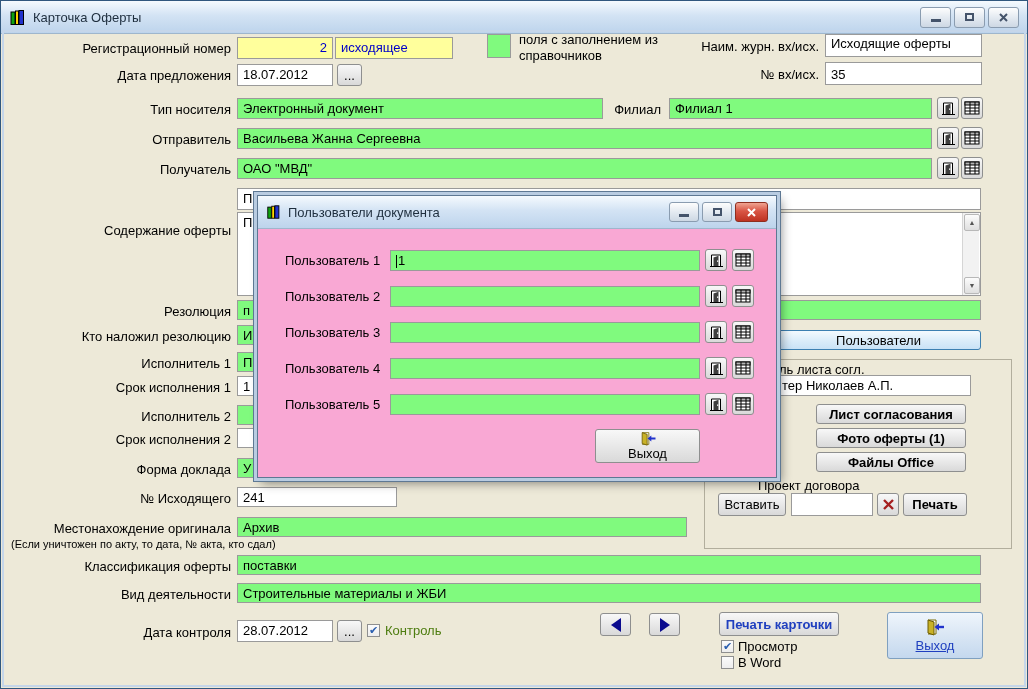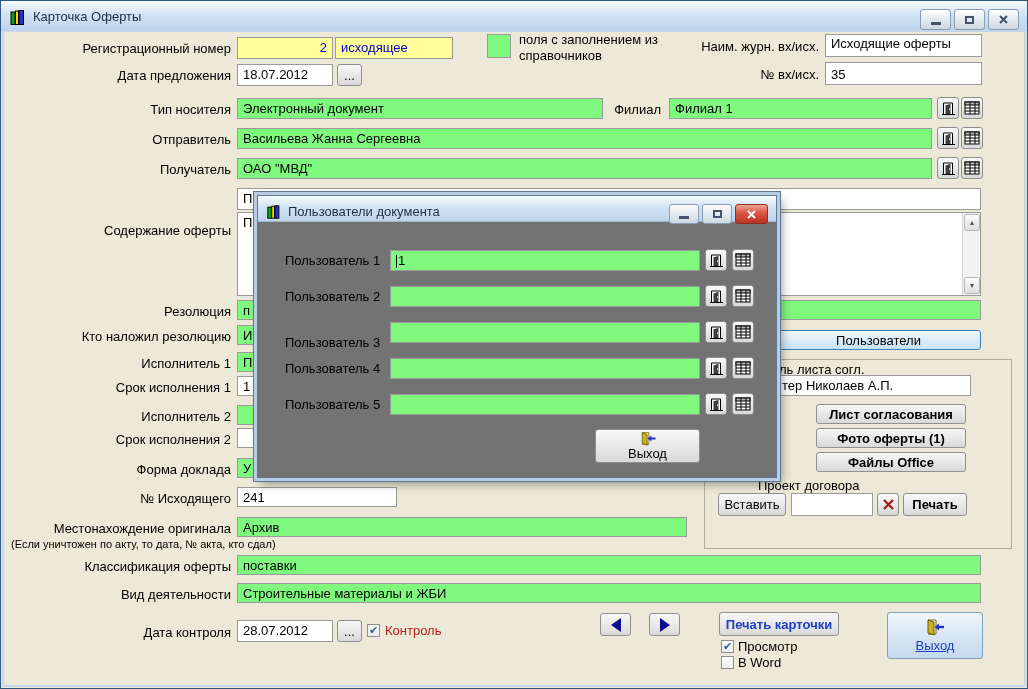--- a/index.html
+++ b/index.html
@@ -1,21 +1,21 @@
 <!DOCTYPE html>
 <html><head>
 <meta charset="utf-8">
 <style>
   html,body{margin:0;padding:0;background:#fff;}
   #win{position:relative;width:1028px;height:689px;font-family:"Liberation Sans",sans-serif;
        font-size:13px;color:#000;background:#EDE9D8;border:1px solid #30577E;box-sizing:border-box;overflow:hidden;}
   .frame{position:absolute;left:1px;top:29px;right:1px;bottom:1px;border:2px solid #C5D6EA;pointer-events:none;z-index:4;}
   .titlebar{position:absolute;left:0;top:0;right:0;height:30px;
        background:linear-gradient(#F5FAFE,#D3E3F4 45%,#BDD4EC);border-bottom:1px solid #9FB6CC;
-       display:flex;padding:8px 8px;box-sizing:border-box;}
+       display:flex;align-items:center;padding:16px 8px;box-sizing:border-box;}
   .tb-title{margin-left:6px;color:#1E2E3E;}
   .tb-btns{margin-left:auto;display:flex;}
   .tb-btn{width:29px;height:19px;margin-left:3px;border:1px solid #8A9CB0;border-radius:3px;
        background:linear-gradient(#FDFDFD,#E4EAF1 50%,#CDD8E4);display:flex;align-items:center;justify-content:center;}
   .tb-btn.red{background:linear-gradient(#F0A492,#D95545 45%,#BE3222);border-color:#8E2E20;}
   .glyph-min{width:10px;height:3px;background:#44536A;margin-top:7px;}
   .glyph-max{width:9px;height:8px;border:2px solid #44536A;box-sizing:border-box;}
   .lbl{position:absolute;left:8px;width:222px;text-align:right;white-space:nowrap;}
   .rlbl{position:absolute;text-align:right;white-space:nowrap;}
   .fld{position:absolute;background:#fff;border:1px solid #9A9A9A;box-sizing:border-box;
@@ -29,27 +29,27 @@
   .gbox{position:absolute;border:1px solid #B2AE9D;}
   .cb{position:absolute;width:13px;height:13px;background:linear-gradient(#FBFBFB,#EDEDED);
       border:1px solid #8E8F8F;box-sizing:border-box;text-align:center;line-height:11px;font-size:11px;color:#2B5FAF;}
   .cb.checked::after{content:"\2714";}
   .note{position:absolute;font-size:11px;}
   .ta-scroll{position:absolute;width:17px;background:#F2F2F2;border-left:1px solid #D5D5D5;box-sizing:border-box;}
   .sb-btn{position:absolute;left:1px;width:14px;height:15px;background:linear-gradient(#FCFCFC,#DFDFDF);
       border:1px solid #B8B8B8;border-radius:2px;font-size:7px;color:#555;display:flex;align-items:center;justify-content:center;}
   .tri-left{width:0;height:0;border-top:7px solid transparent;border-bottom:7px solid transparent;border-right:10px solid #0B0B8F;}
   .tri-right{width:0;height:0;border-top:7px solid transparent;border-bottom:7px solid transparent;border-left:10px solid #0B0B8F;}
-  .modal{position:absolute;left:256px;top:194px;width:518px;height:281px;background:#737373;z-index:10;
+  .modal{position:absolute;left:256px;top:194px;width:518px;height:281px;background:#f9a8d4;z-index:10;
       border:1px solid #5E7893;box-shadow:0 0 0 3px #B9CCE1,0 0 0 4px #5E7893,4px 5px 10px rgba(0,0,0,.45);}
   .modal .titlebar{height:26px;}
   .caret{display:inline-block;width:1px;height:13px;background:#000;vertical-align:middle;margin-right:1px;}
   .link-blue{color:#1F3FBF;text-decoration:underline;}
   .bold-blue{color:#1F3FBF;font-weight:bold;}
-  .red-text{color:#b91c1c;}
+  .red-text{color:#4d7c0f;}
   .exit-main{flex-direction:column;background:linear-gradient(#EFF5FC,#D9E6F4 50%,#C4D8EE);border:1px solid #7FA0C0;}
   .exit-dlg{flex-direction:column;}
   svg{display:block;}
 </style>
 </head>
 <body>
 
 <div id="win">
 
   <div class="titlebar">
@@ -285,21 +285,21 @@
         </svg>
     </div>
     <div class="btn iconbtn" style="left:474px;top:89px">
       <svg width="16" height="14" viewBox="0 0 16 14">
           <rect x="1" y="1" width="14" height="12" fill="#fff" stroke="#000"></rect>
           <rect x="1" y="1" width="14" height="3" fill="#B5B5B5" stroke="#000"></rect>
           <path d="M1 7 h14 M1 10 h14 M6 1 v12 M11 1 v12" stroke="#000"></path>
         </svg>
     </div>
 
-    <div style="position:absolute;left:27px;top:139px">Пользователь 3</div>
+    <div style="position:absolute;left:27px;top:129px">Пользователь 3</div>
     <div class="fld green" style="left:132px;top:126px;width:310px;height:21px"></div>
     <div class="btn iconbtn" style="left:447px;top:125px">
       <svg width="15" height="15" viewBox="0 0 15 15">
           <path d="M2.5 13.5 V2 h9 v11.5" fill="#fff" stroke="#000"></path>
           <path d="M4.5 13.5 V4.5 l5 -1.7 V13.5 Z" fill="#3F3F3F"></path>
           <rect x="8" y="7.5" width="1.3" height="1.3" fill="#fff"></rect>
           <path d="M1 13.5 h13" stroke="#000"></path>
         </svg>
     </div>
     <div class="btn iconbtn" style="left:474px;top:125px">

